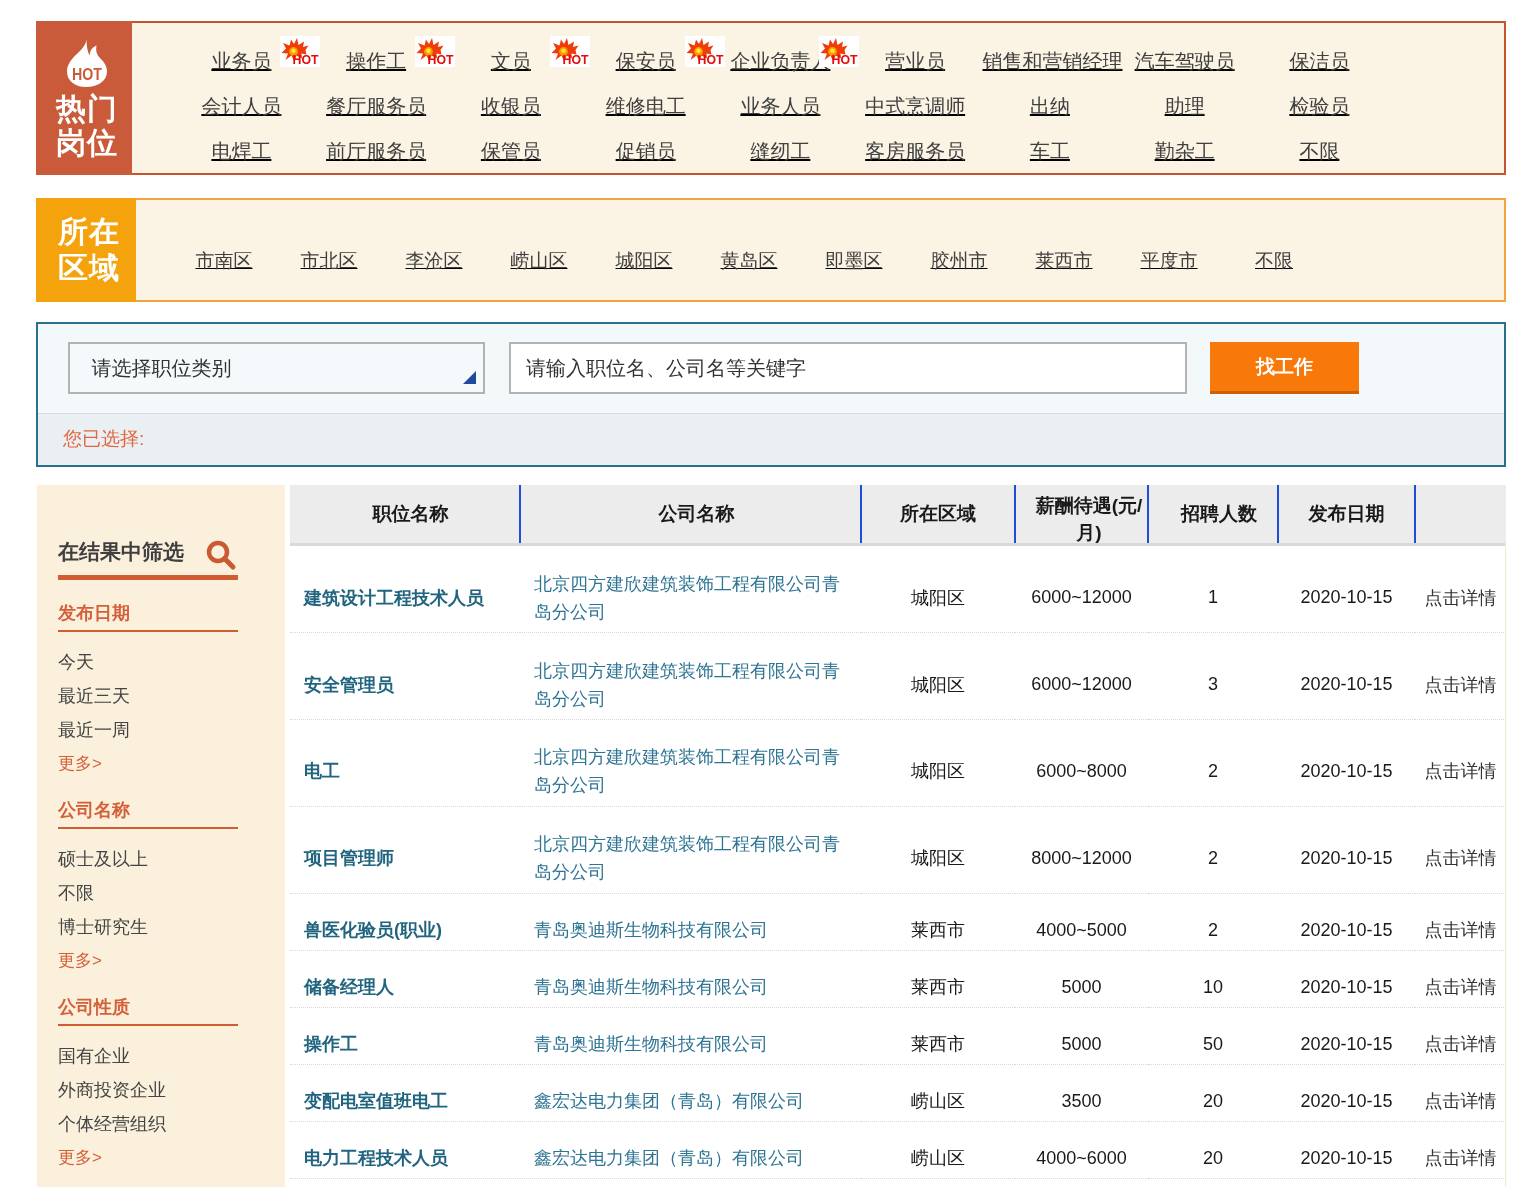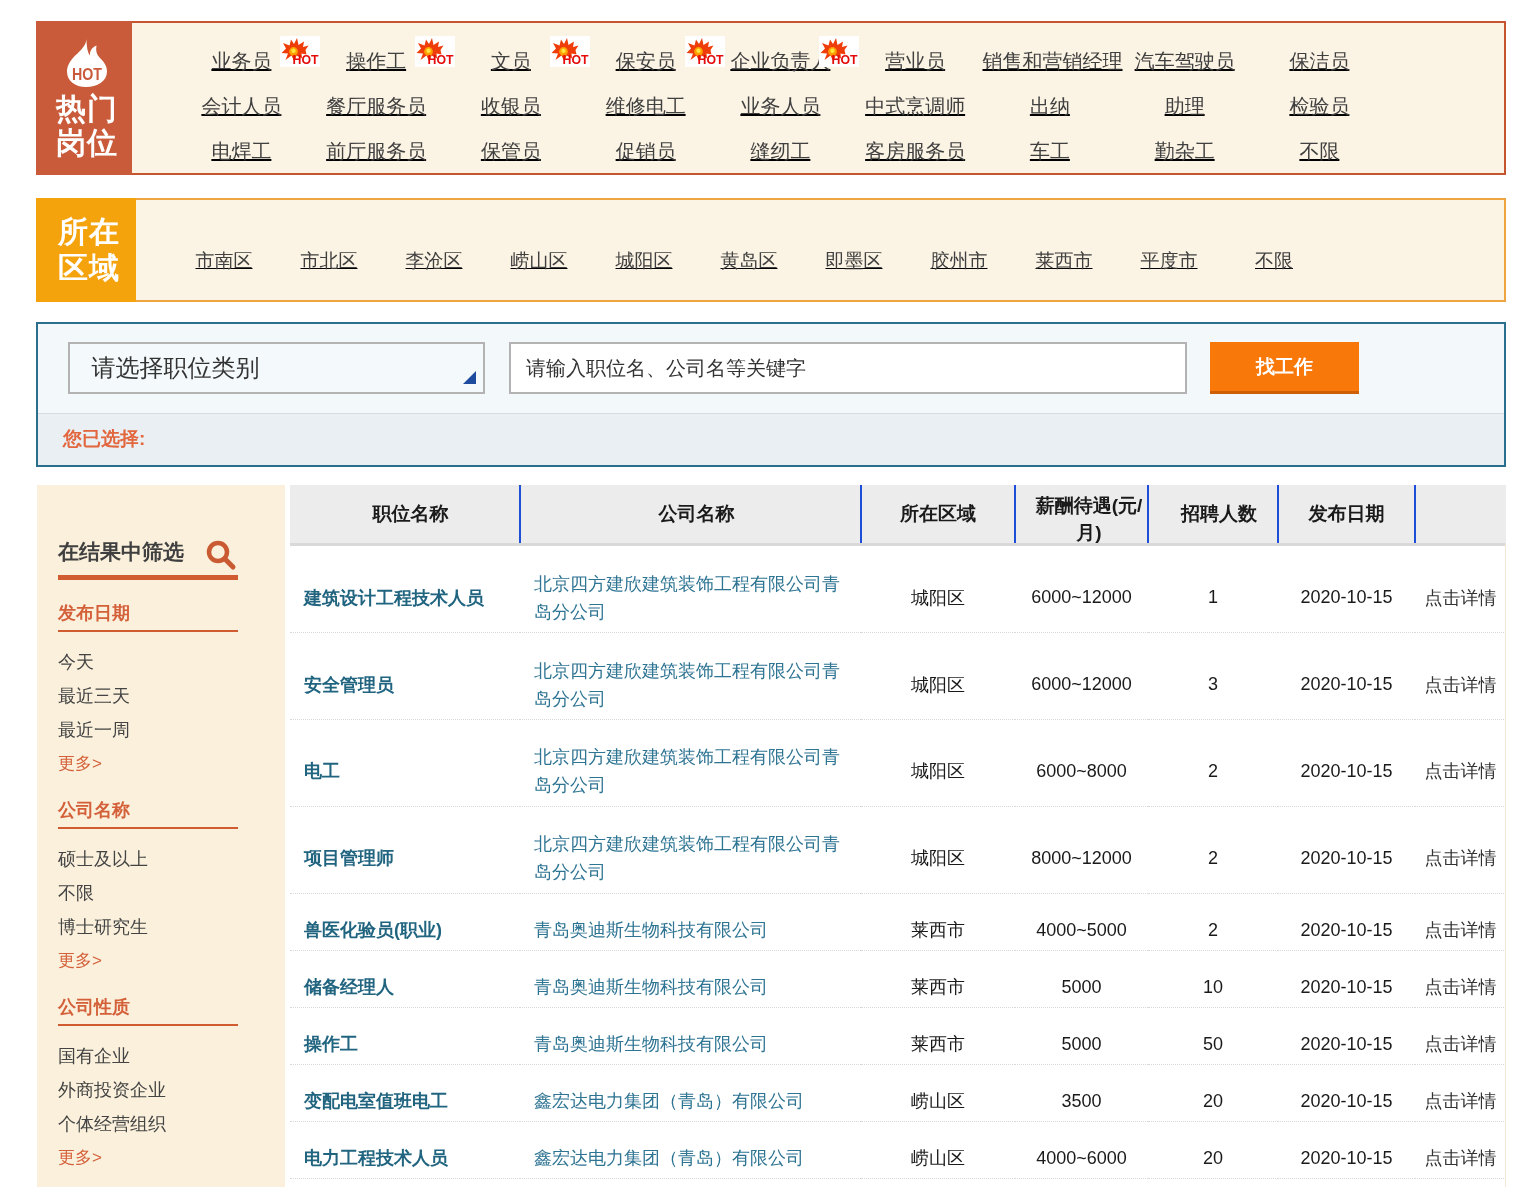--- a/index.html
+++ b/index.html
@@ -20,25 +20,25 @@
 
 
 #sec2{left:36px;top:198px;width:1470px;height:104px;border:2px solid #eea43f;background:#fbf3e3;}
 #sec2 .side{position:absolute;left:-2px;top:-2px;width:100px;height:104px;background:#f4a30d;text-align:center;display:flex;flex-direction:column;justify-content:center;}
 #sec2 .lrow{display:flex;margin-left:37.5px;margin-top:43px;line-height:20px;}
 #sec2 .cell{width:105px;text-align:center;font-size:19px;color:#404040;}
 
 
 #sec3{left:36px;top:322px;width:1470px;height:145px;border:2px solid #2a6f8d;background:#f3f9fb;}
 #sec3 .bottom{position:absolute;left:0;right:0;bottom:0;height:52px;background:#e9eff3;border-top:1px solid #d5dde2;}
-#dropdown{position:absolute;left:29.5px;top:18px;width:417.5px;height:52px;background:#f4f9fb;border:2px solid #b3b3b3;font-size:24px;color:#333;line-height:48px;padding-left:22px;}
+#dropdown{position:absolute;left:29.5px;top:18px;width:417.5px;height:52px;background:#f4f9fb;border:2px solid #b3b3b3;font-size:20px;color:#333;line-height:48px;padding-left:22px;}
 #dropdown svg{position:absolute;right:7px;bottom:8px;}
 #searchinput{position:absolute;left:471px;top:18px;width:678px;height:52px;background:#fff;border:2px solid #b3b3b3;font-size:20px;color:#333;line-height:48px;padding-left:15px;}
 #findbtn{position:absolute;left:1172px;top:18px;width:149px;height:52px;background:#f8780a;border-bottom:3px solid #cd5f05;color:#fff;font-weight:bold;font-size:19px;text-align:center;line-height:49px;}
-#chosen{position:absolute;left:25px;bottom:17px;color:#e2673e;font-weight:bold;font-size:19px;line-height:19px;}
+#chosen{position:absolute;left:25px;bottom:17px;color:#e2673e;font-weight:normal;font-size:19px;line-height:19px;}
 
 
 #sidebar{left:37px;top:485px;width:248px;height:702px;background:#faf0dc;padding:56px 0 0 21px;}
 #sidebar .title{font-size:21px;font-weight:bold;color:#3f3f3f;line-height:22px;position:relative;}
 #sidebar .title svg{position:absolute;left:147px;top:-2px;}
 #sidebar .bigline{width:180px;height:5px;background:#d15c31;margin-top:12px;}
 #sidebar h3{font-size:18px;color:#d4603a;font-weight:bold;margin-top:20px;line-height:18px;}
 #sidebar h3:first-of-type{margin-top:24px;}
 #sidebar .uline{width:180px;height:2px;background:#d15c31;margin-top:8px;}
 #sidebar ul{list-style:none;margin-top:13px;}

